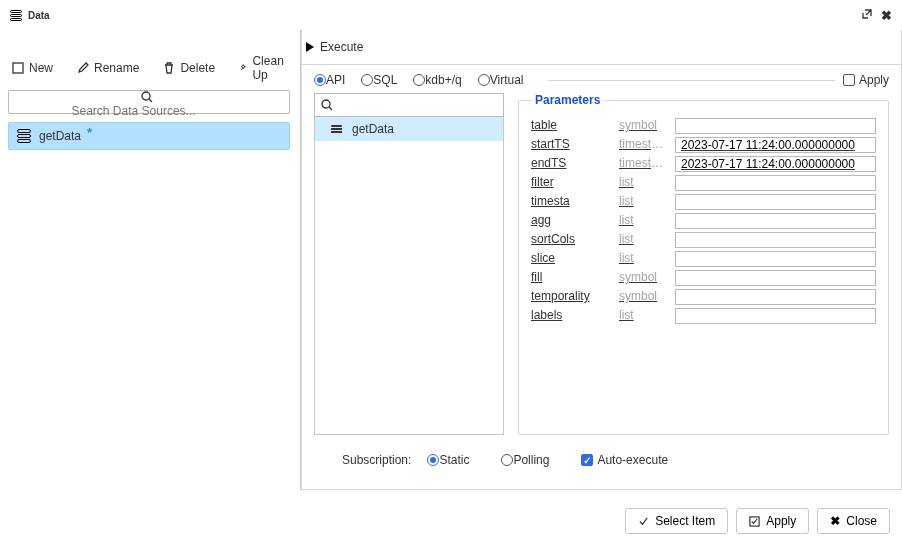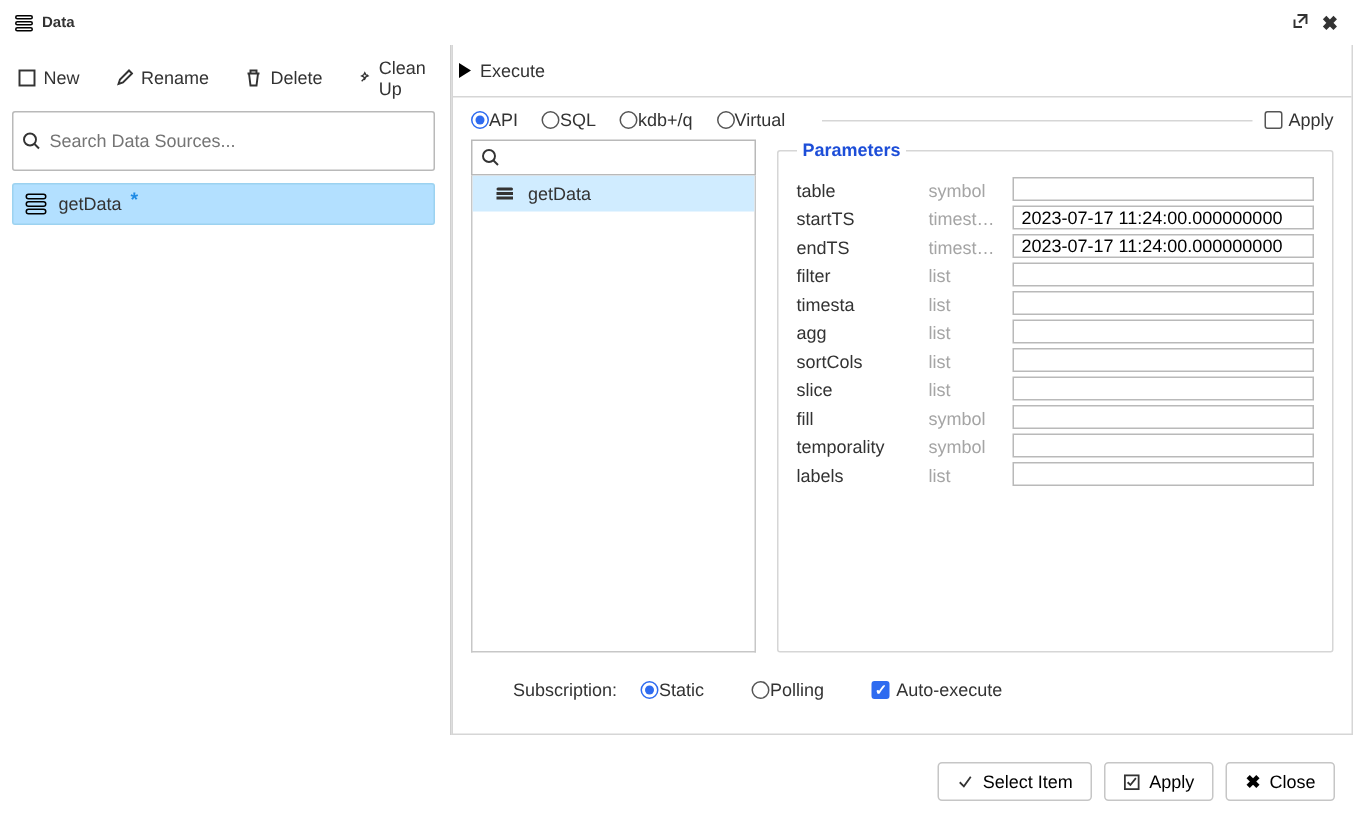--- a/index.html
+++ b/index.html
@@ -36,26 +36,26 @@
 
 .body-row{display:flex;height:460px;}
 .left-pane{
   width:300px;padding:8px 10px 8px 8px;
   display:flex;flex-direction:column;
 }
 .vline{width:1px;background:#cfcfcf;margin-right:0;}
 .right-pane{flex:1;display:flex;flex-direction:column;border:1px solid var(--border);border-top:none;}
 
 .tool-row{display:flex;align-items:center;gap:24px;padding:0 4px 8px 4px;}
-.tool-btn{display:flex;align-items:center;gap:5px;cursor:pointer;}
+.tool-btn{display:flex;align-items:center;gap:5px;cursor:pointer;margin-top:16px;}
 .tool-btn svg{width:12px;height:12px;}
 .search-box{
   position:relative;display:flex;align-items:center;
   border:1px solid var(--field-border);border-radius:2px;
-  height:40px;padding:0 6px;margin-bottom:6px;
+  height:24px;padding:0 6px;margin-bottom:6px;flex-direction:column;
 }
 .search-box svg{width:12px;height:12px;margin-right:4px;flex:none;}
 .search-box input{flex:1;border:none;outline:none;font:inherit;background:transparent;}
 .ds-item{
   display:flex;align-items:center;gap:8px;
   background:var(--highlight);height:28px;
   border:1px solid #9cd2f0;border-radius:2px;
   padding:0 8px;margin-top:2px;cursor:pointer;
 }
 .ds-item sup{color:#1d8ae5;font-size:13px;font-weight:700;margin-left:-2px;top:-4px;position:relative;}
@@ -88,21 +88,21 @@
 }
 .list-icon{display:inline-flex;flex-direction:column;gap:1px;}
 .list-icon span{width:11px;height:2px;background:#333;}
 .list-icon span:first-child{height:2px;border-radius:1px;}
 
 fieldset.params{
   flex:1;border:1px solid var(--border);border-radius:2px;
   padding:8px 12px 12px 12px;margin:0;min-width:0;
 }
 fieldset.params legend{padding:0 4px;font-weight:700;color:#1d4ed8;font-size:12px;}
-.param-row{display:flex;align-items:flex-end;margin:3px 0;gap:6px;}
+.param-row{display:flex;align-items:flex-start;margin:3px 0;gap:6px;text-decoration:underline;}
 .param-name{flex:0 0 82px;}
 .param-type{flex:0 0 50px;color:var(--muted);overflow:hidden;text-overflow:ellipsis;white-space:nowrap;}
 .param-input{flex:1;height:16px;border:1px solid var(--field-border);padding:0 5px;font:inherit;outline:none;}
 
 .sub-row{display:flex;align-items:center;gap:16px;padding:10px 12px 22px 40px;}
 
 .footer{
   position:absolute;right:12px;bottom:10px;
   display:flex;gap:8px;
 }

